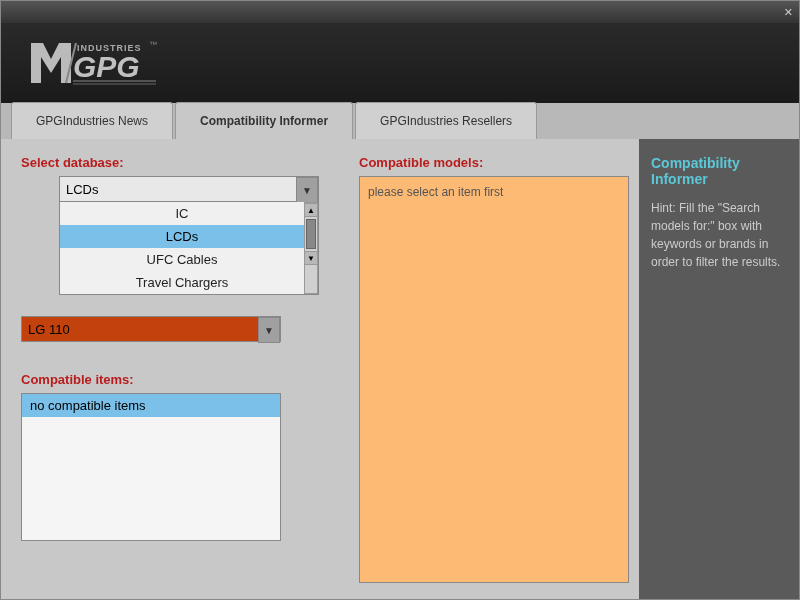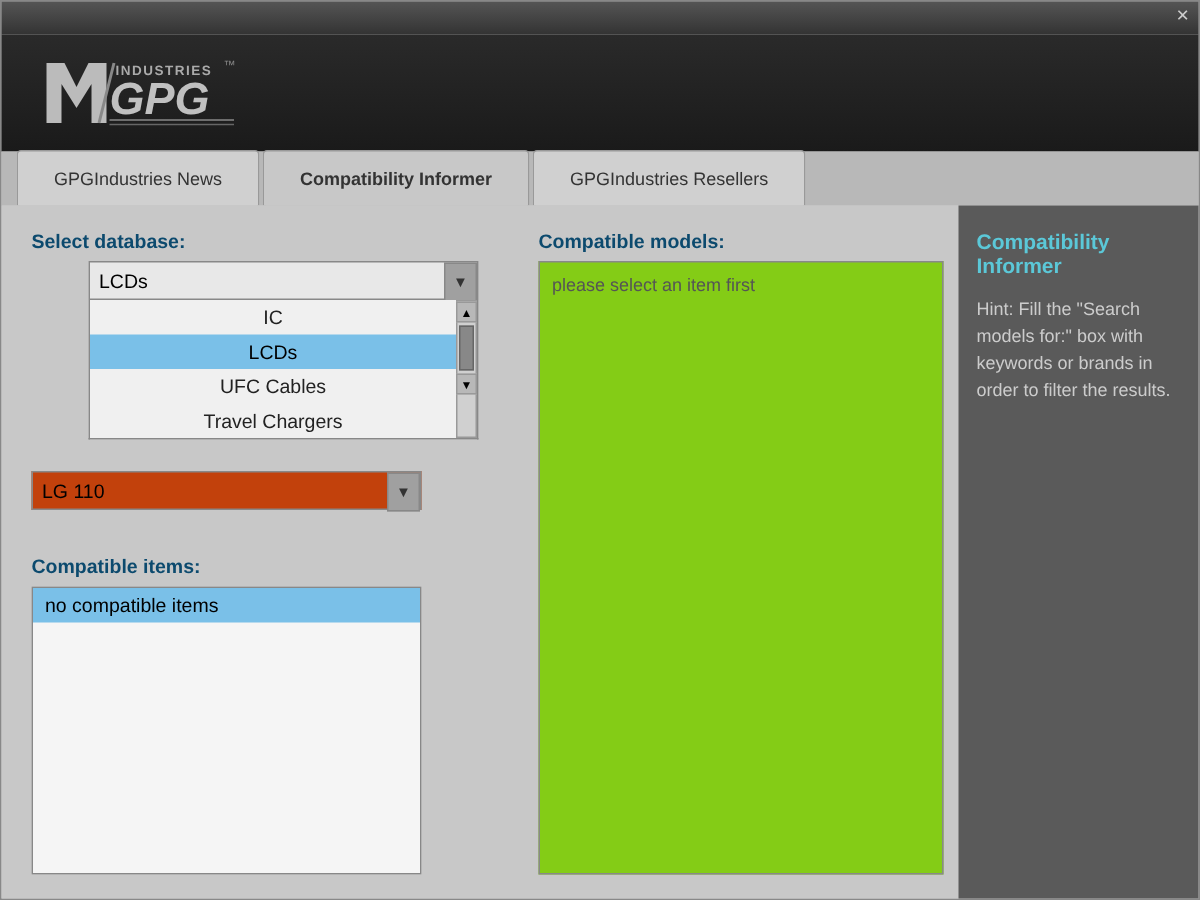--- a/index.html
+++ b/index.html
@@ -100,21 +100,21 @@
     .left-panel {
       flex: 1;
       padding: 16px 20px;
       display: flex;
       flex-direction: column;
     }
 
     .section-label {
       font-size: 13px;
       font-weight: bold;
-      color: #0c4a6e;
+      color: #b91c1c;
       margin-bottom: 6px;
     }
 
     
     .dropdown-wrapper {
       position: relative;
       margin-bottom: 4px;
     }
 
     .dropdown-arrow {
@@ -195,21 +195,21 @@
       border: 1px solid #666;
     }
 
     
     .compatible-items-section {
       margin-top: 16px;
     }
 
     .listbox {
       width: 260px;
-      height: 192px;
+      height: 148px;
       background: #f5f5f5;
       border: 1px solid #888;
       overflow-y: auto;
     }
 
     .listbox-item {
       padding: 4px 8px;
       font-size: 13px;
       color: #333;
     }
@@ -222,21 +222,21 @@
     
     .middle-panel {
       width: 290px;
       padding: 16px 10px;
       display: flex;
       flex-direction: column;
     }
 
     .models-listbox {
       flex: 1;
-      background: #84cc16;
+      background: #fdba74;
       border: 1px solid #888;
       width: 270px;
       min-height: 360px;
       overflow-y: auto;
     }
 
     .models-placeholder {
       font-size: 12px;
       color: #555;
       padding: 8px;

